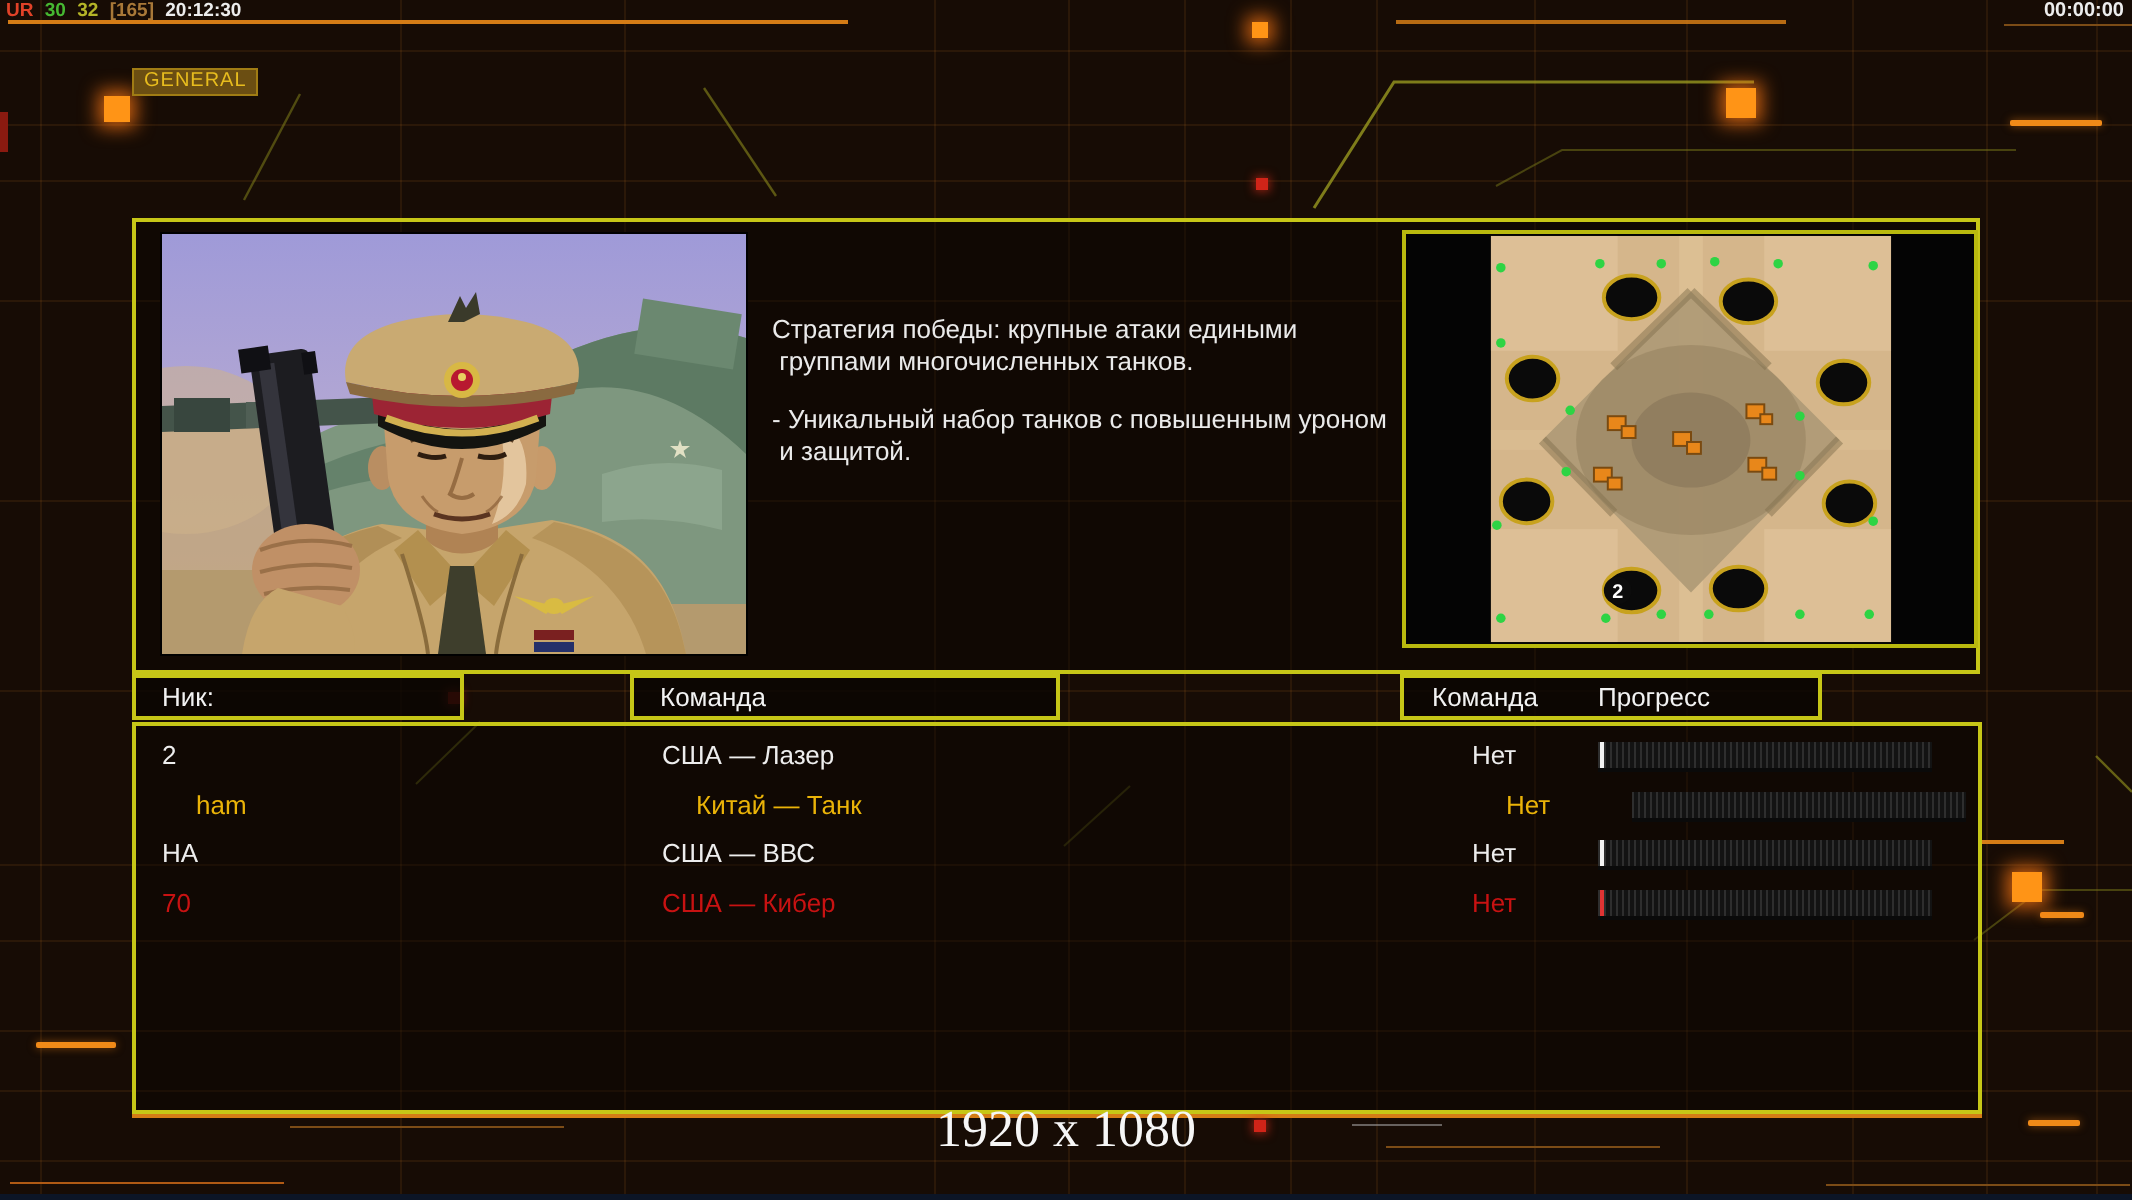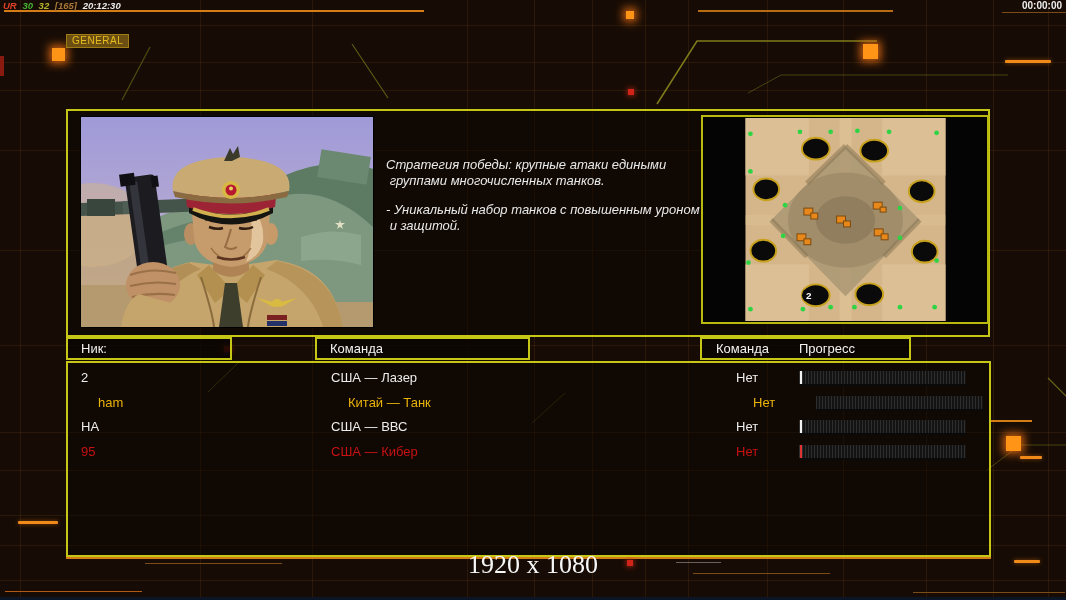--- a/index.html
+++ b/index.html
@@ -10,36 +10,36 @@
   .vgrid{position:absolute;top:0;bottom:0;width:1px;background:rgba(205,125,40,.11);}
   .hgrid{position:absolute;left:0;right:0;height:1px;background:rgba(205,125,40,.11);}
   .oline{position:absolute;height:2px;background:#d47c16;}
   .bline{position:absolute;height:1px;background:#7c4c16;}
   .gline{position:absolute;height:1px;background:rgba(170,170,170,.55);}
   .dash{position:absolute;height:3px;background:#f08a18;border-radius:1px;box-shadow:0 0 4px rgba(240,130,20,.5);}
   .gsq{position:absolute;background:#ff9416;box-shadow:0 0 9px 3px rgba(255,120,20,.75);}
   .rsq{position:absolute;background:#d02418;box-shadow:0 0 5px 1px rgba(215,45,25,.6);}
   .traces{position:absolute;inset:0;}
   
-  .topstats{position:absolute;left:3px;top:0;font-size:9.5px;font-weight:bold;z-index:5;font-style:italic;}
+  .topstats{position:absolute;left:3px;top:0;font-size:9.5px;font-weight:bold;z-index:5;}
   .topstats span{margin-right:3px;}
   .clock{position:absolute;right:4px;top:0;font-size:10px;font-weight:bold;color:#ededed;z-index:5;}
   
   .gen-tab{position:absolute;left:66px;top:34px;z-index:4;background:#6b4e12;border:1px solid #a07c14;
            color:#e7bc1e;font-size:10px;font-weight:normal;letter-spacing:.5px;padding:0 5px;line-height:12px;}
   .title-box{position:absolute;left:66px;top:48px;width:357px;height:27px;z-index:4;
              border:2px solid #c6c617;background:rgba(8,5,2,.85);
              color:#f4f4f4;font-size:18px;font-weight:bold;line-height:27px;padding-left:11px;}
   
   .main-box{position:absolute;left:66px;top:109px;width:920px;height:224px;z-index:3;
             border:2px solid #c6c617;background:rgba(8,5,2,.45);}
   .portrait{position:absolute;left:12px;top:5px;width:292px;height:210px;background:#000;border:1px solid #000;}
   .portrait svg{display:block;}
   .descr{position:absolute;left:318px;top:46px;width:330px;color:#eaeaea;font-size:13px;line-height:16px;}
-  .descr p{margin:0 0 13px 0;white-space:pre-wrap;font-style:italic;}
+  .descr p{margin:0 0 13px 0;white-space:pre-wrap;}
   .map-box{position:absolute;left:633px;top:4px;width:284px;height:205px;background:#030303;border:2px solid #b9b90e;}
   
   .hdr{position:absolute;z-index:4;border:2px solid #c6c617;background:rgba(10,6,2,.85);height:19px;
        color:#f2f2f2;font-size:13px;font-weight:normal;line-height:19px;}
   .hdr-nick{left:66px;top:337px;width:149px;padding-left:13px;}
   .hdr-general{left:315px;top:337px;width:198px;padding-left:13px;}
   .hdr-team{left:700px;top:337px;width:207px;}
   .hdr-team .t1{position:absolute;left:14px;}
   .hdr-team .t2{position:absolute;left:97px;}
   
@@ -314,21 +314,21 @@
     </div>
     <div class="prow" style="color: rgb(237, 237, 237);">
       <span class="c-nick">НА</span>
       <span class="c-gen">США — ВВС</span>
       <span class="c-team">Нет</span>
       <span class="c-bar">
           <span class="cursor" style="background: rgb(242, 242, 242);"></span>
         </span>
     </div>
     <div class="prow" style="color: rgb(200, 18, 18);">
-      <span class="c-nick">95</span>
+      <span class="c-nick">70</span>
       <span class="c-gen">США — Кибер</span>
       <span class="c-team">Нет</span>
       <span class="c-bar">
           <span class="cursor" style="background: rgb(224, 52, 52);"></span>
         </span>
     </div>
   </div>
 
   <div class="resolution">1920 x 1080</div>
   <div class="bottom-strip"></div>

